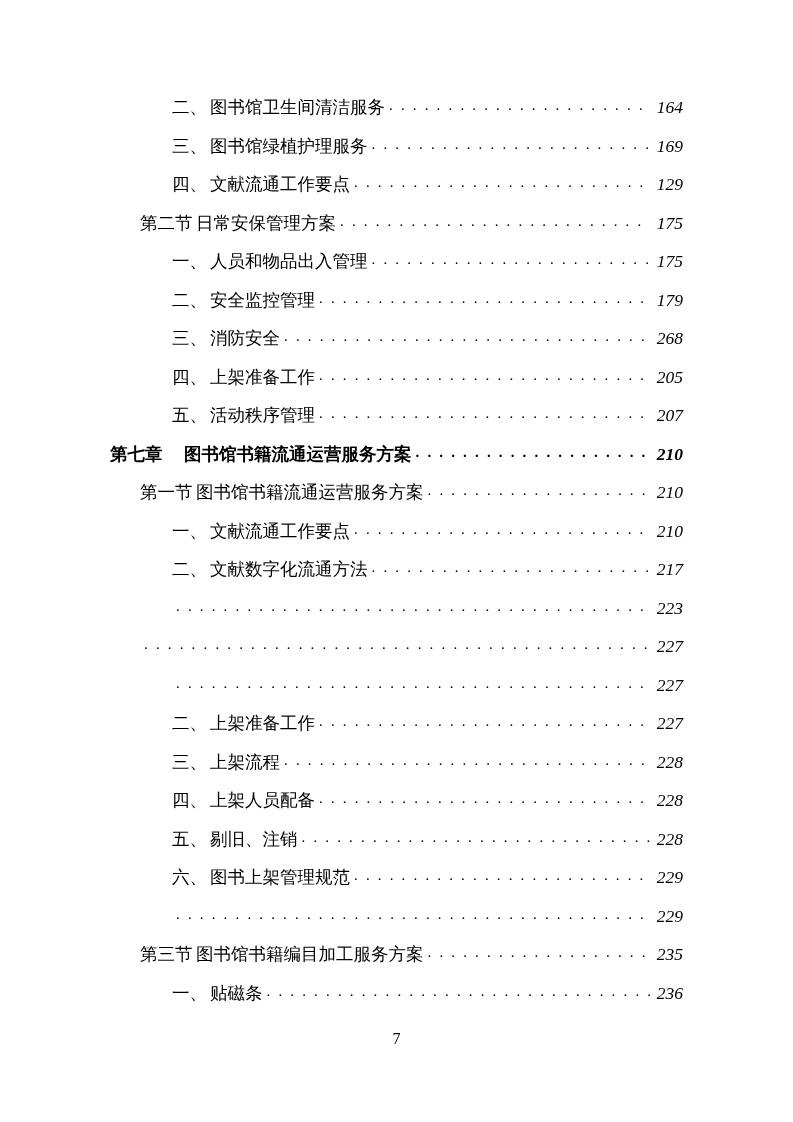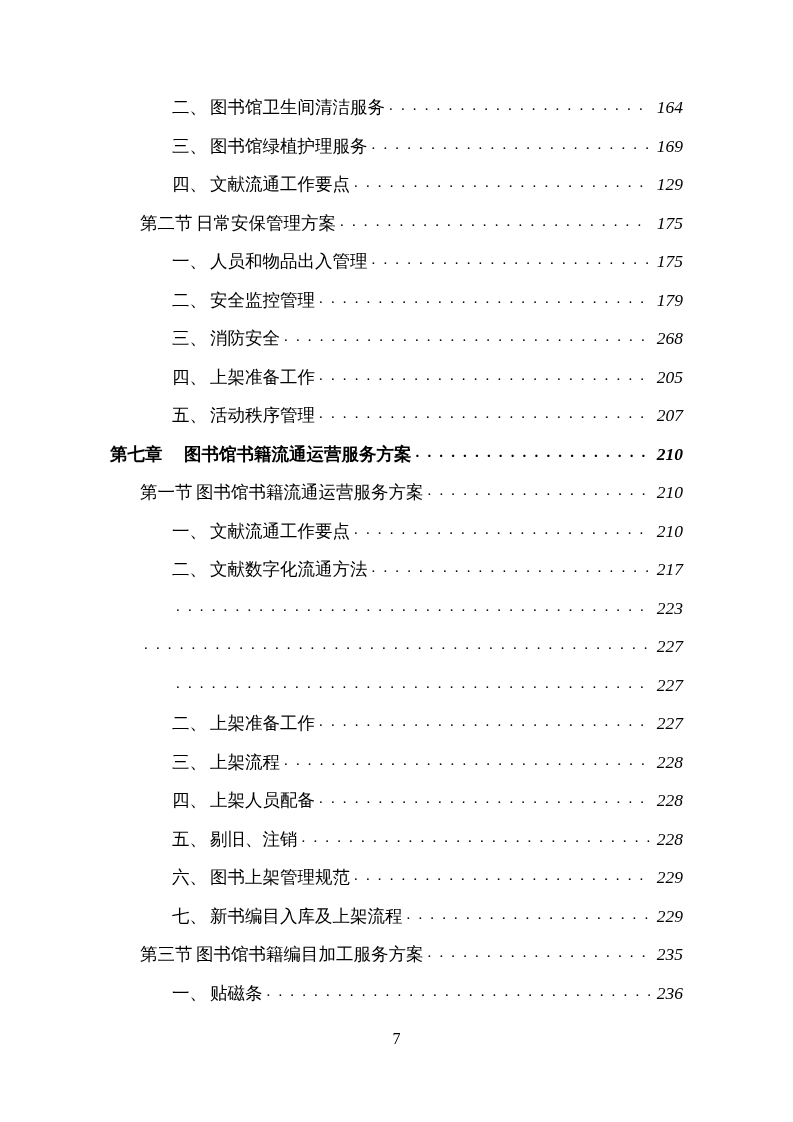--- a/index.html
+++ b/index.html
@@ -184,21 +184,20 @@
         <span class="label"><span class="num">五、</span><span class="title">剔旧、注销</span></span>
         <span class="leader">. . . . . . . . . . . . . . . . . . . . . . . . . . . . . . . . . . . . . . . . . . . . . . . . . . . . . . . . . . . .</span>
         <span class="page-no">228</span>
       </div>
       <div class="toc-entry lvl-item">
         <span class="label"><span class="num">六、</span><span class="title">图书上架管理规范</span></span>
         <span class="leader">. . . . . . . . . . . . . . . . . . . . . . . . . . . . . . . . . . . . . . . . . . . . . . . . . . . . . . . . . . . .</span>
         <span class="page-no">229</span>
       </div>
       <div class="toc-entry lvl-item">
-        <span class="label"><span class="num">七、</span><span class="title">新书编目入库及上架流程</span></span>
         <span class="leader">. . . . . . . . . . . . . . . . . . . . . . . . . . . . . . . . . . . . . . . . . . . . . . . . . . . . . . . . . . . .</span>
         <span class="page-no">229</span>
       </div>
       <div class="toc-entry lvl-section">
         <span class="label"><span class="num">第三节</span><span class="title">图书馆书籍编目加工服务方案</span></span>
         <span class="leader">. . . . . . . . . . . . . . . . . . . . . . . . . . . . . . . . . . . . . . . . . . . . . . . . . . . . . . . . . . . .</span>
         <span class="page-no">235</span>
       </div>
       <div class="toc-entry lvl-item">
         <span class="label"><span class="num">一、</span><span class="title">贴磁条</span></span>

